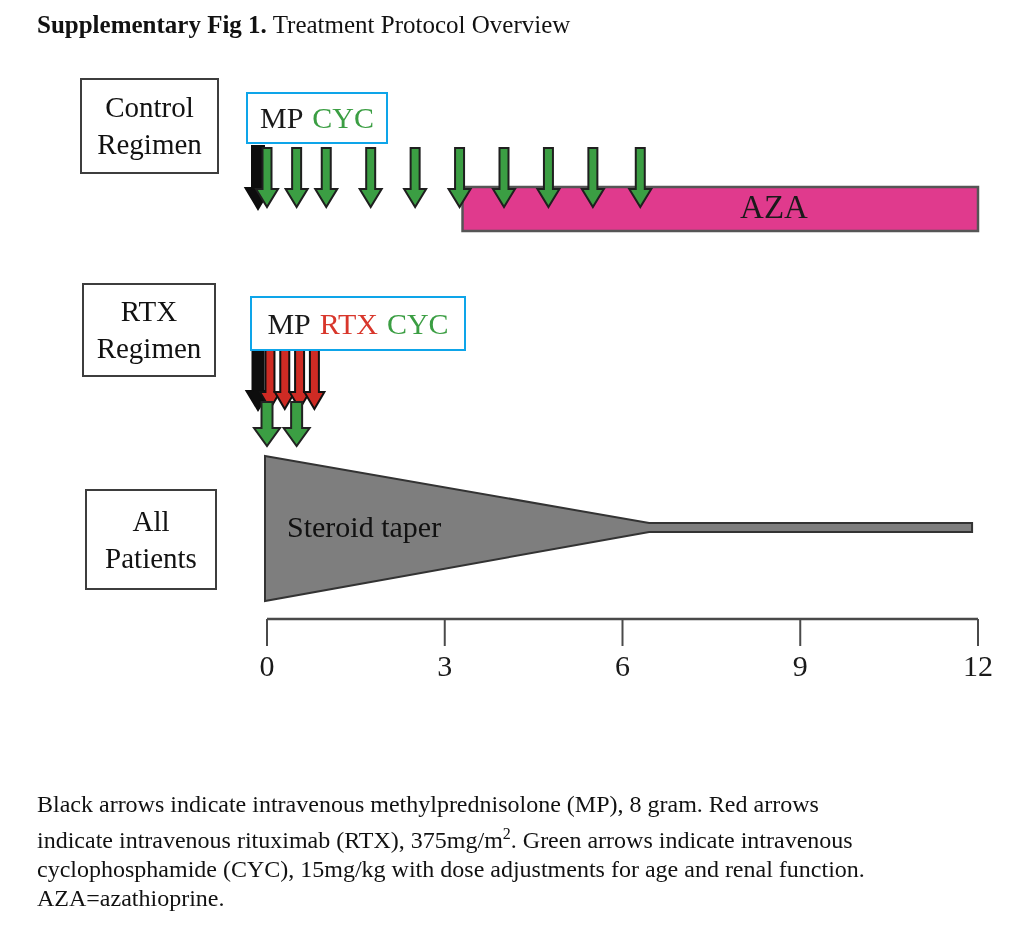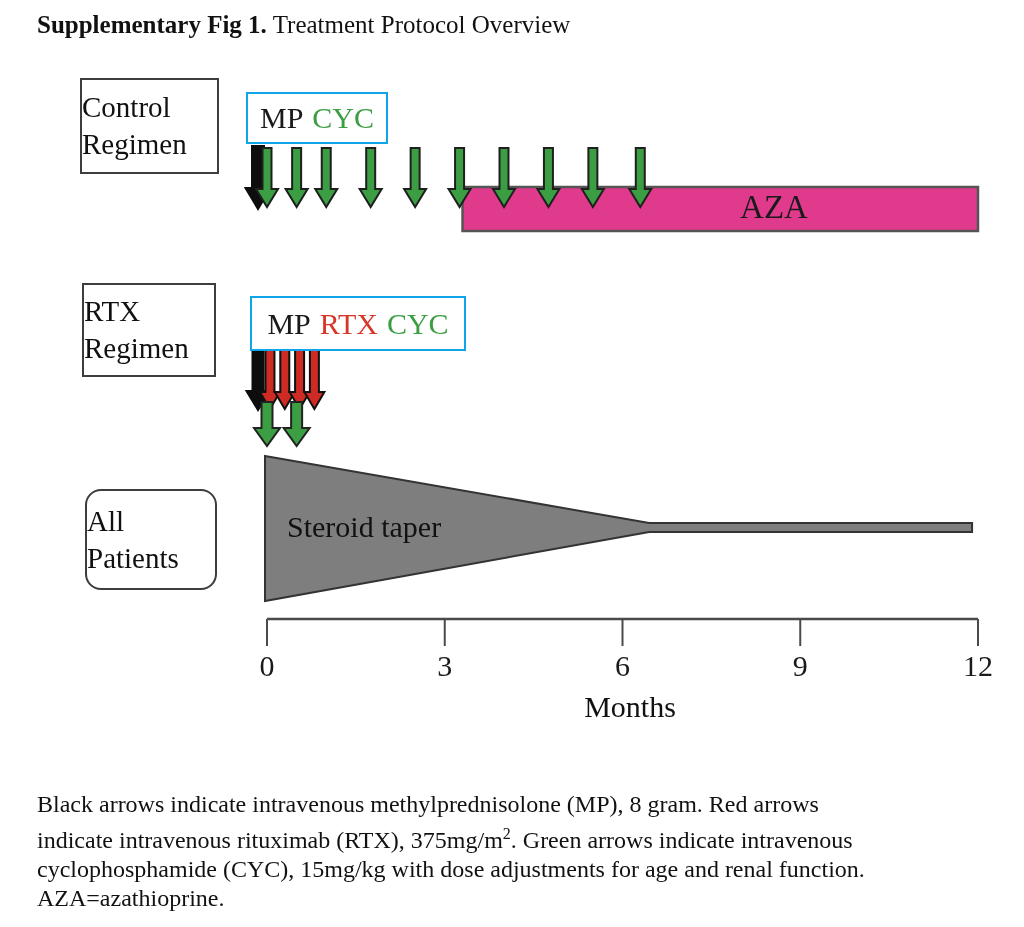--- a/index.html
+++ b/index.html
@@ -2,21 +2,21 @@
 <html><head>
 <meta charset="utf-8">
 <style>
   html,body{margin:0;padding:0;background:#ffffff;}
   .page{position:relative;width:1024px;height:927px;background:#fff;overflow:hidden;
         font-family:"Liberation Serif","DejaVu Serif",serif;color:#111;}
   .title{position:absolute;left:37px;top:11px;font-size:25px;white-space:nowrap;}
   .title .bold{font-weight:700;}
   #diagram-svg{position:absolute;left:0;top:0;}
   .label-box{position:absolute;background:#fff;border:2px solid #3d3d3d;
-             display:flex;flex-direction:column;align-items:flex-start;justify-content:center;
+             display:flex;flex-direction:column;align-items:center;justify-content:center;
              font-size:29px;line-height:37px;text-align:center;}
   .legend-box{position:absolute;background:#fff;border:2px solid #0ea5e9;
               display:flex;align-items:center;justify-content:center;gap:9px;
               font-size:30px;white-space:nowrap;}
   .txt-black{color:#1a1a1a;}
   .txt-green{color:#3b9e43;}
   .txt-red{color:#d8362b;}
   .aza-label{position:absolute;left:696px;top:189px;width:156px;text-align:center;
              font-size:33px;color:#1a1a1a;}
   .taper-label{position:absolute;left:287px;top:510px;font-size:30px;color:#111;}
@@ -79,26 +79,25 @@
     <span>RTX</span>
     <span>Regimen</span>
   </div>
 
   <div class="legend-box" style="left:250px;top:296px;width:212px;height:51px;">
     <span class="txt-black">MP</span>
     <span class="txt-red">RTX</span>
     <span class="txt-green">CYC</span>
   </div>
 
-  <div class="label-box" style="left:85px;top:489px;width:128px;height:97px;border-radius:16px;">
+  <div class="label-box" style="left:85px;top:489px;width:128px;height:97px;">
     <span>All</span>
     <span>Patients</span>
   </div>
 
   <div class="aza-label">AZA</div>
 
   <div class="taper-label">Steroid taper</div>
 
-  <div class="months-label">Months</div>
 
   <div class="caption"><span>Black arrows indicate intravenous methylprednisolone (MP), 8 gram. Red arrows</span><br><span>indicate intravenous rituximab (RTX), 375mg/m</span><sup>2</sup><span>. Green arrows indicate intravenous</span><br><span>cyclophosphamide (CYC), 15mg/kg with dose adjustments for age and renal function.</span><br><span>AZA=azathioprine.</span></div>
 
 </div>
 
 </body></html>

